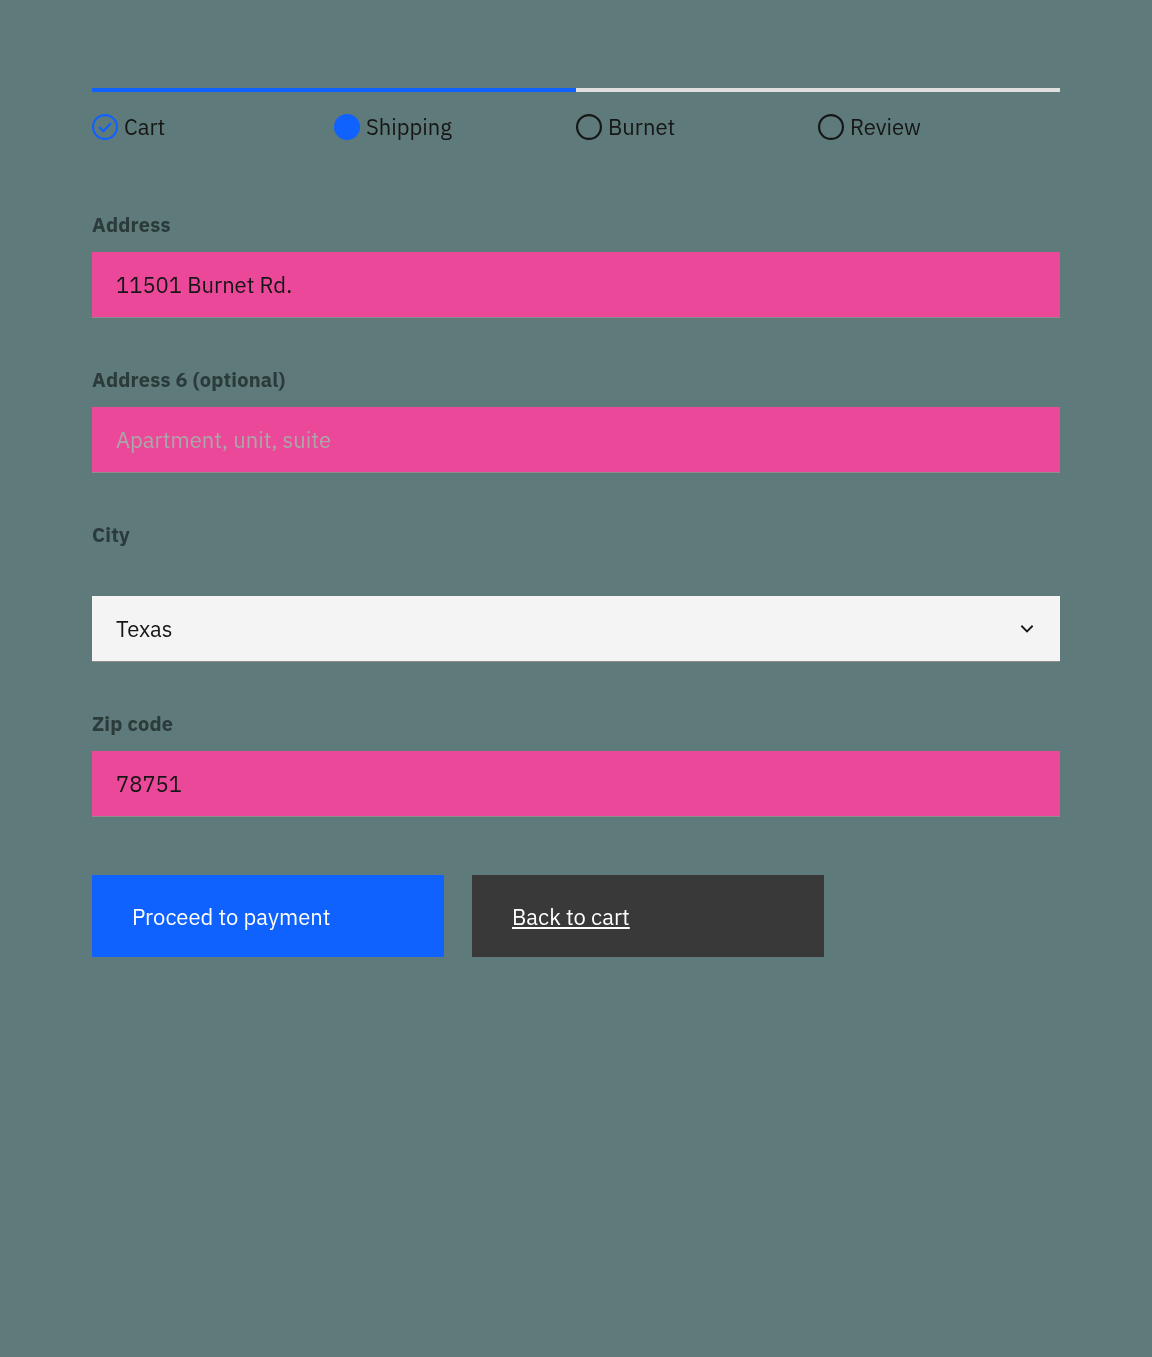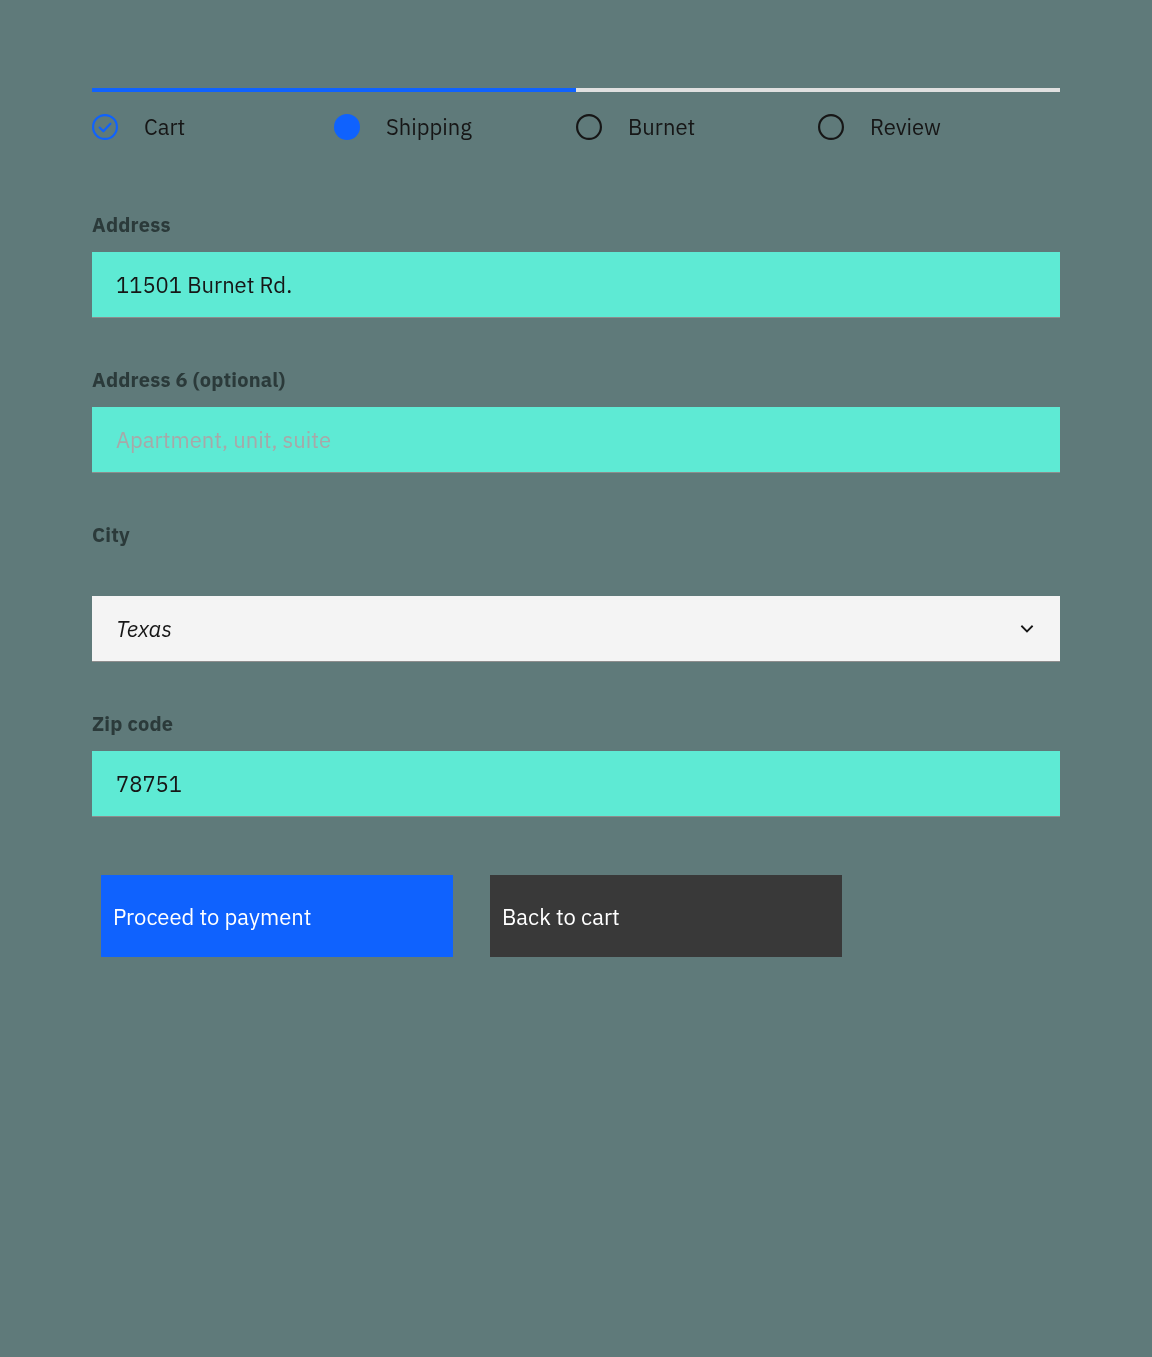--- a/index.html
+++ b/index.html
@@ -21,21 +21,21 @@
   .progress-seg.done { background: #0f62fe; }
   .steps {
     display: flex;
     margin-top: 20px;
     margin-bottom: 70px;
   }
   .step {
     flex: 1;
     display: flex;
     align-items: center;
-    gap: 26px;
+    gap: 6px;
     font-size: 22px;
     color: #161616;
     cursor: pointer;
   }
   .step-indicator {
     width: 26px;
     height: 26px;
     flex-shrink: 0;
     display: flex;
     align-items: center;
@@ -45,34 +45,33 @@
   .field-label {
     font-size: 20px;
     color: #2b3a3a;
     margin-bottom: 14px;
     font-weight: 700;
     letter-spacing: 0.2px;
   }
   .text-input {
     width: 100%;
     height: 66px;
-    background: #5eead4;
+    background: #ec4899;
     border: none;
     border-bottom: 1px solid #8d8d8d;
     padding: 0 24px;
     font-size: 22px;
     color: #161616;
     font-family: inherit;
     outline: none;
   }
   .text-input::placeholder { color: #a8a8a8; }
   .select-wrap {
     position: relative;
     width: 100%;
-    font-style: italic;
   }
   .select-display {
     width: 100%;
     height: 66px;
     background: #f4f4f4;
     border: none;
     border-bottom: 1px solid #8d8d8d;
     padding: 0 24px;
     font-size: 22px;
     color: #161616;
@@ -81,34 +80,33 @@
     justify-content: space-between;
     cursor: pointer;
   }
   .buttons {
     display: flex;
     gap: 28px;
     margin-top: 58px;
   }
   .btn {
     height: 82px;
-    padding: 0 12px;
+    padding: 0 40px;
     font-size: 22px;
     border: none;
     cursor: pointer;
     display: flex;
     align-items: center;
     font-family: inherit;
     min-width: 352px;
     text-align: left;
     justify-content: flex-start;
-    margin-left: 9px;
   }
   .btn-primary { background: #0f62fe; color: #ffffff; }
-  .btn-secondary { background: #393939; color: #ffffff; }
+  .btn-secondary { background: #393939; color: #ffffff; text-decoration: underline; }
 </style>
 </head>
 <body>
 
 <div class="container">
 
   <div class="progress-track">
     <div class="progress-seg done"></div>
     <div class="progress-seg done"></div>
     <div class="progress-seg"></div>

